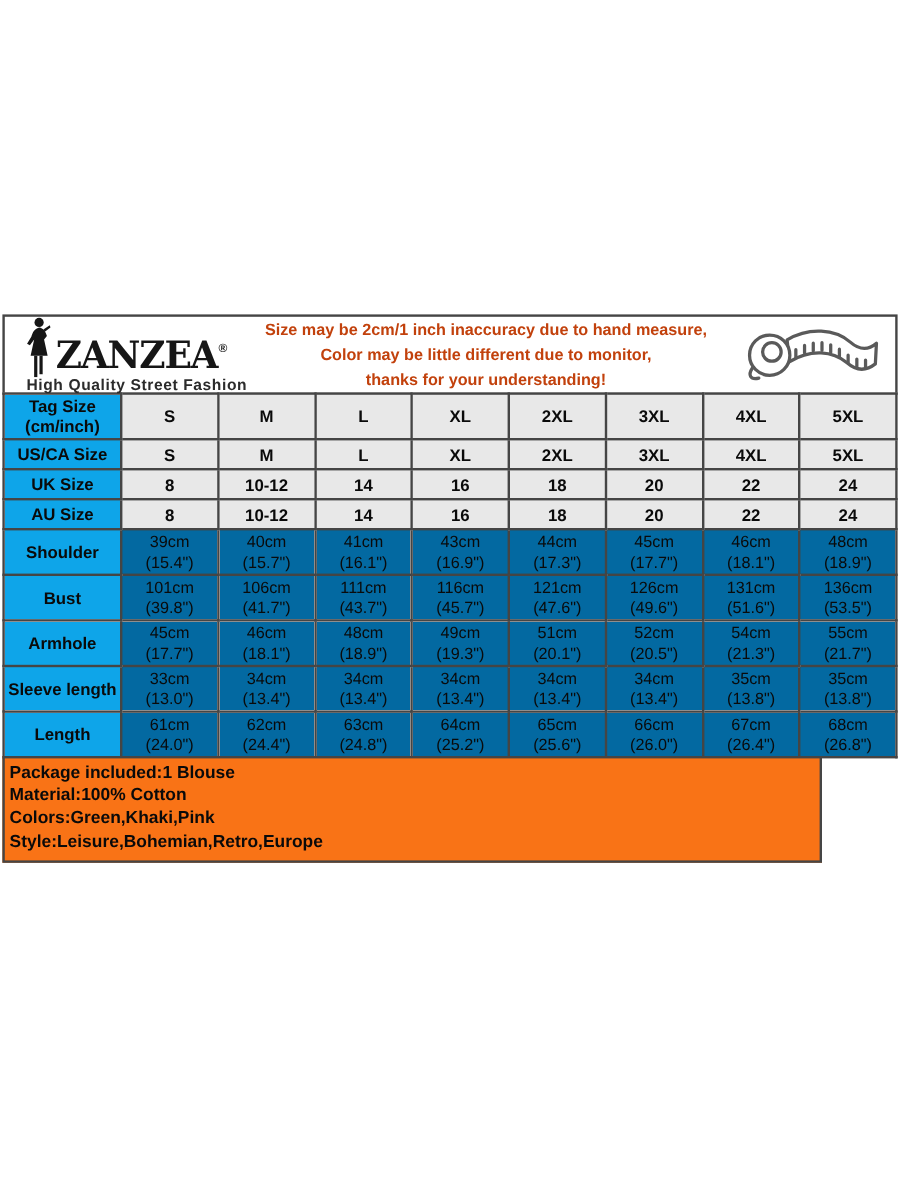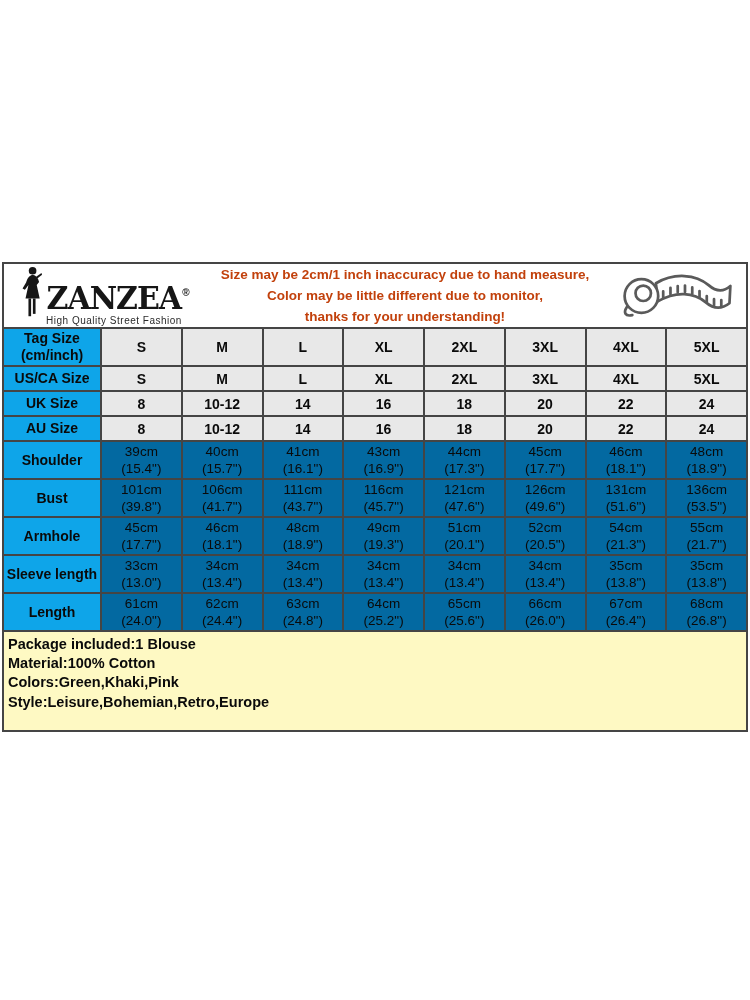--- a/index.html
+++ b/index.html
@@ -16,21 +16,21 @@
     display:flex;align-items:center;
   }
   .logo{width:202px;flex:none;display:flex;flex-direction:column;align-items:center;justify-content:center;}
   .logo-row{display:flex;align-items:flex-end;}
   .brand-name{
     font-family:"DejaVu Serif",serif;font-weight:700;font-size:30px;line-height:30px;
     color:#161616;letter-spacing:-1px;transform:scaleY(1.05);
   }
   .reg-mark{font-size:10px;font-weight:700;color:#161616;margin-left:1px;margin-bottom:16px;}
   .tagline{
-    font-size:10px;font-weight:400;letter-spacing:0.5px;color:#2b2b2b;margin-top:1px;
+    font-size:13px;font-weight:700;letter-spacing:0.5px;color:#2b2b2b;margin-top:1px;
     align-self:center;padding-left:18px;
   }
   .woman{margin-right:2px;margin-bottom:-4px;}
   .notice{
     flex:1;text-align:center;
     font-weight:700;font-size:13.5px;line-height:21px;color:#c2410c;
     padding:0 4px;
   }
   .tape{width:142px;flex:none;display:flex;justify-content:center;align-items:center;}
 
@@ -46,22 +46,22 @@
   .size-table th{
     background:#0ea5e9;font-weight:700;font-size:14px;width:96px;line-height:17px;
   }
   .row-size td{background:#e8e8e8;font-weight:700;font-size:14px;height:23px;}
   .row-first th,.row-first td{height:36px;}
   .row-measure th{height:36px;}
   .row-measure td{background:#0369a1;font-weight:400;font-size:13.5px;line-height:17px;height:36px;}
 
   
   .footer-box{
-    box-sizing:border-box;width:746px;border:2px solid #454545;margin-top:-2px;
-    background:#fef9c3;padding:3px 6px 18px 4px;
+    box-sizing:border-box;width:683px;border:2px solid #454545;margin-top:-2px;
+    background:#f97316;padding:3px 6px 5px 4px;
   }
   .detail-line{
     font-weight:700;font-size:14.5px;line-height:19.2px;color:#0a0a0a;
     white-space:nowrap;
   }
 </style>
 </head>
 <body>
 
 <div class="sheet">

